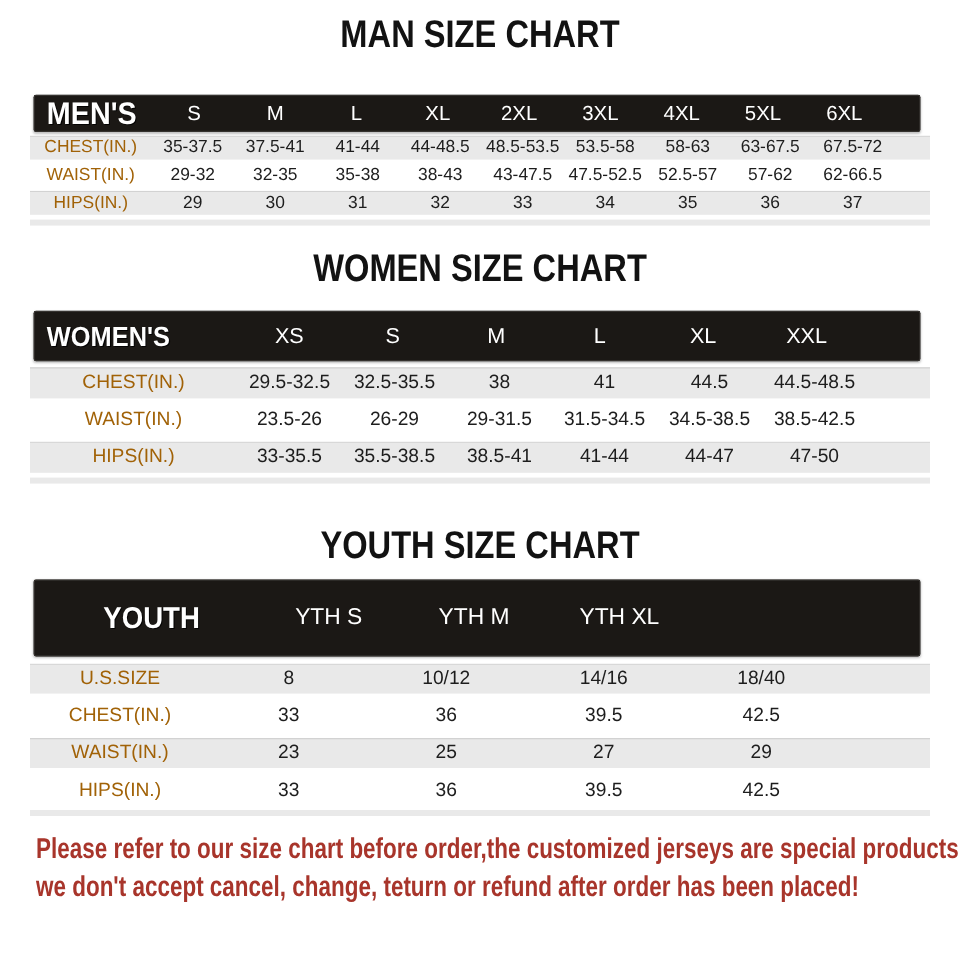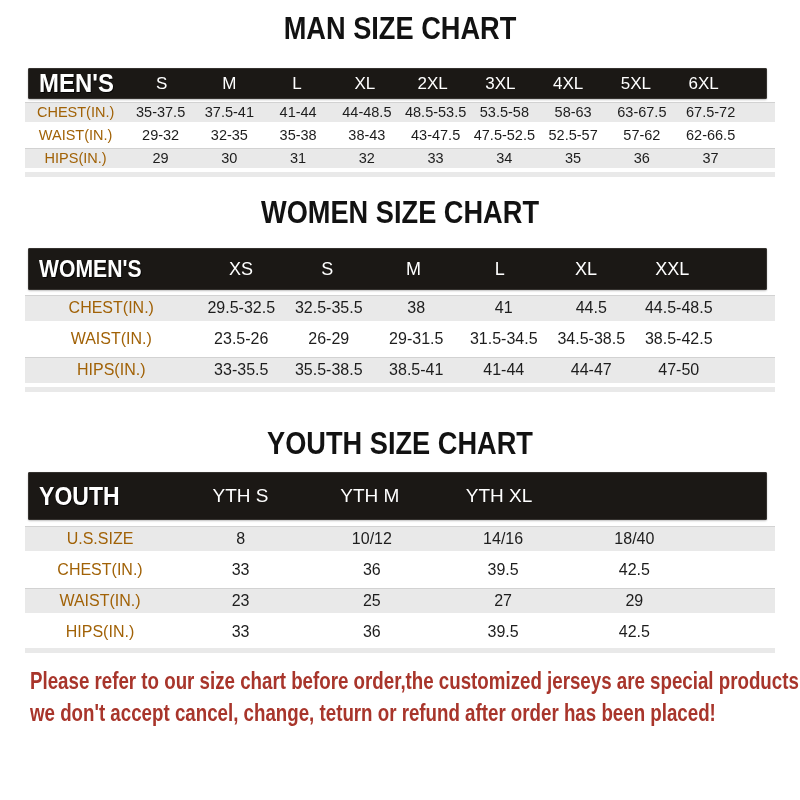--- a/index.html
+++ b/index.html
@@ -27,37 +27,37 @@
     text-align:center; font-weight:bold; color:#121212;
     font-size:32px; line-height:30px; transform:scaleX(.85);
     white-space:nowrap;
   }
   .title-men   { margin-top:13px; }
   .title-women { margin-top:20px; }
   .title-youth { margin-top:36px; }
 
   
   .size-table { width:750px; margin-left:auto; margin-right:auto; }
-  .table-men   { margin-top:25px; }
+  .table-men   { margin-top:36px; }
   .table-women { margin-top:21px; }
   .table-youth { margin-top:14px; }
 
   .grid { display:grid; align-items:center; }
   .men   .grid { grid-template-columns:13.5% repeat(9,1fr) 4%; }
   .women .grid { grid-template-columns:23% repeat(6,1fr) 7%; }
   .youth .grid { grid-template-columns:20% repeat(4,1fr) 10%; }
 
   .band {
     background:var(--band-bg,#1B1815); color:#fff; border-radius:2px;
     margin-left:3px; margin-right:8px;
     box-shadow:inset 0 0 0 1px #35322f, 0 1px 2px rgba(0,0,0,.25);
   }
   .men   .band { height:31px; }
   .women .band { height:42px; }
-  .youth .band { height:48px; }
+  .youth .band { height:64px;padding-left:47px; }
 
   .band-label {
     font-weight:bold; padding-left:12px; white-space:nowrap;
     transform:scaleX(.92); transform-origin:left center;
     text-shadow:1px 1px 0 rgba(0,0,0,.8);
   }
   .men   .band-label { font-size:26px; }
   .women .band-label { font-size:23px; }
   .youth .band-label { font-size:25px; }
 

